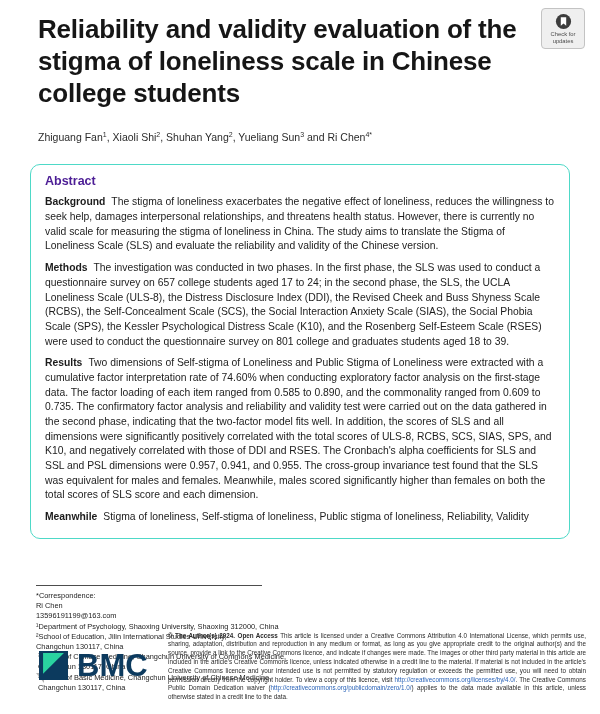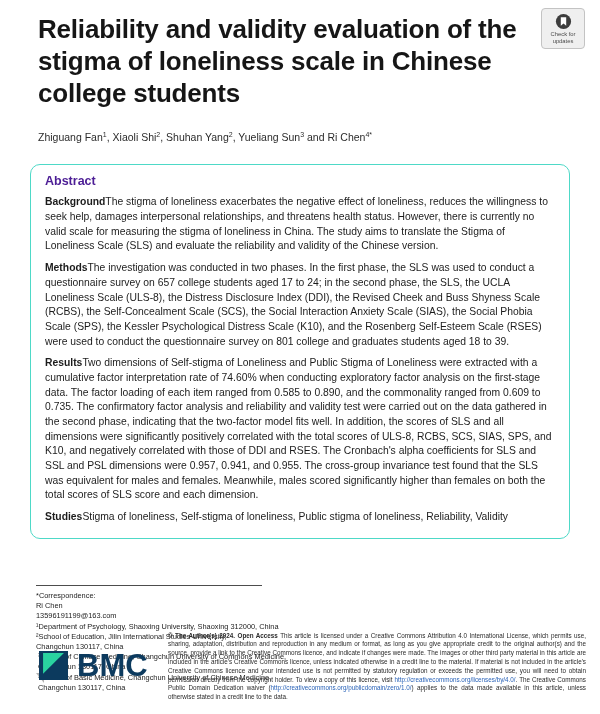--- a/index.html
+++ b/index.html
@@ -50,21 +50,21 @@
     min-height:336px;
   }
   .abstract-box h2{
     font-size:12.5px;font-weight:bold;color:#4c1d95;
     margin:0 0 7px 0;
   }
   .abs-para{
     font-size:10.35px;line-height:1.42;
     margin:0 0 7px 0;color:#1c1c1c;
   }
-  .abs-para b{}
+  .abs-para b{margin-right:6px;}
   
   .divider{
     margin:46px 0 5px 36px;
     width:226px;height:0;
     border-top:1.5px solid #4d4d4d;
   }
   .footnotes{
     display:flex;
     margin:0 15px 0 36px;
     font-size:7.4px;line-height:1.38;color:#222;flex-direction:column;
@@ -129,21 +129,21 @@
     <p class="abs-para">
       <b>Background</b><span>The stigma of loneliness exacerbates the negative effect of loneliness, reduces the willingness to seek help, damages interpersonal relationships, and threatens health status. However, there is currently no valid scale for measuring the stigma of loneliness in China. The study aims to translate the Stigma of Loneliness Scale (SLS) and evaluate the reliability and validity of the Chinese version.</span>
     </p>
     <p class="abs-para">
       <b>Methods</b><span>The investigation was conducted in two phases. In the first phase, the SLS was used to conduct a questionnaire survey on 657 college students aged 17 to 24; in the second phase, the SLS, the UCLA Loneliness Scale (ULS-8), the Distress Disclosure Index (DDI), the Revised Cheek and Buss Shyness Scale (RCBS), the Self-Concealment Scale (SCS), the Social Interaction Anxiety Scale (SIAS), the Social Phobia Scale (SPS), the Kessler Psychological Distress Scale (K10), and the Rosenberg Self-Esteem Scale (RSES) were used to conduct the questionnaire survey on 801 college and graduates students aged 18 to 39.</span>
     </p>
     <p class="abs-para">
       <b>Results</b><span>Two dimensions of Self-stigma of Loneliness and Public Stigma of Loneliness were extracted with a cumulative factor interpretation rate of 74.60% when conducting exploratory factor analysis on the first-stage data. The factor loading of each item ranged from 0.585 to 0.890, and the commonality ranged from 0.609 to 0.735. The confirmatory factor analysis and reliability and validity test were carried out on the data gathered in the second phase, indicating that the two-factor model fits well. In addition, the scores of SLS and all dimensions were significantly positively correlated with the total scores of ULS-8, RCBS, SCS, SIAS, SPS, and K10, and negatively correlated with those of DDI and RSES. The Cronbach's alpha coefficients for SLS and SSL and PSL dimensions were 0.957, 0.941, and 0.955. The cross-group invariance test found that the SLS was equivalent for males and females. Meanwhile, males scored significantly higher than females on both the total scores of SLS score and each dimension.</span>
     </p>
     <p class="abs-para">
-      <b>Studies</b><span>Stigma of loneliness, Self-stigma of loneliness, Public stigma of loneliness, Reliability, Validity</span>
+      <b>Meanwhile</b><span>Stigma of loneliness, Self-stigma of loneliness, Public stigma of loneliness, Reliability, Validity</span>
     </p>
   </div>
 
   <div class="divider"></div>
 
   <div class="footnotes">
     <div class="fn-col-left">
       <div>*Correspondence:</div>
       <div>Ri Chen</div>
       <div>13596191199@163.com</div>

